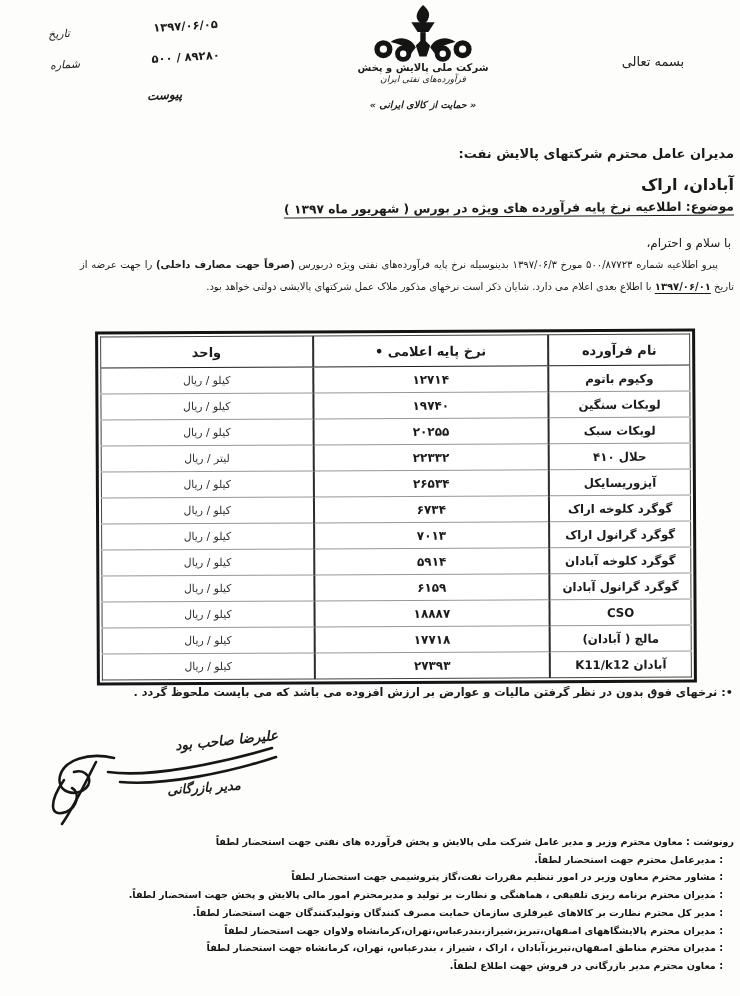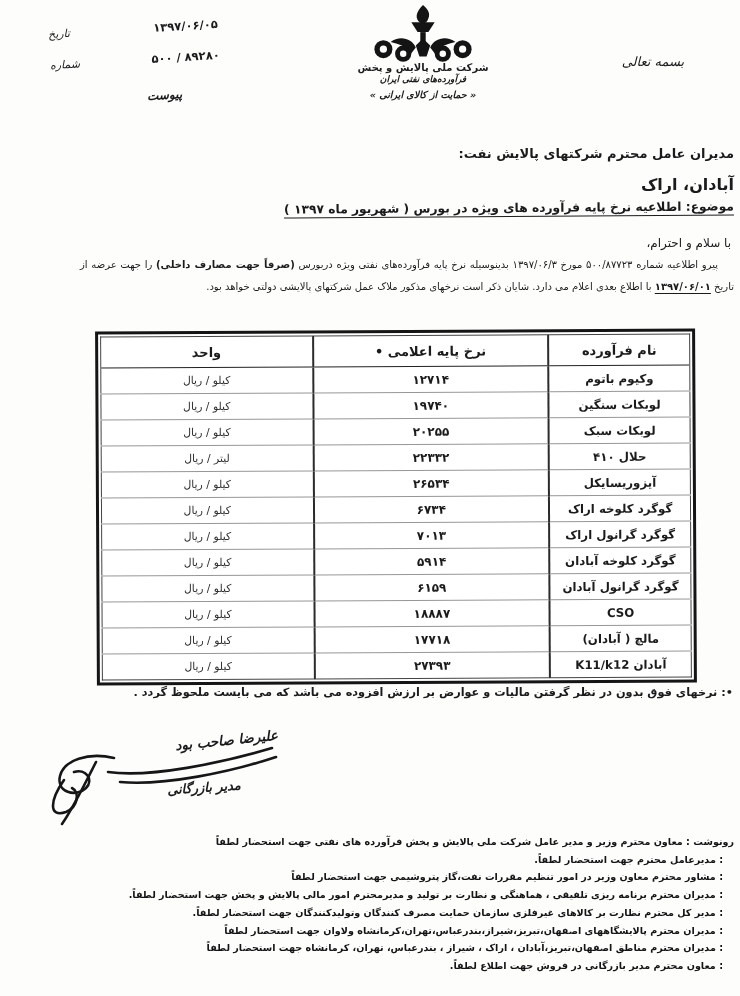--- a/index.html
+++ b/index.html
@@ -12,24 +12,24 @@
   .stamp{position:absolute;left:50px;top:22px;width:170px;transform:rotate(-3.5deg);}
   .stamp-row{display:flex;justify-content:space-between;align-items:baseline;height:31px;}
   .stamp-label{font-size:11px;font-style:italic;color:#222;}
   .stamp-value{font-weight:bold;font-size:11.5px;letter-spacing:.5px;}
   .ltr{direction:ltr;unicode-bidi:embed;display:inline-block;}
   .stamp-attach{margin-top:6px;padding-right:40px;font-size:12px;font-style:italic;font-weight:bold;}
   
   .letterhead{position:absolute;left:348px;top:4px;width:150px;text-align:center;}
   .emblem{display:block;margin:0 auto;}
   .org-line{font-size:10px;font-weight:bold;color:#1d1d1d;line-height:11px;transform:scaleY(1.05);}
-  .org-line2{font-size:9px;font-weight:bold;font-style:italic;line-height:13px;}
-  .slogan{font-size:9.5px;font-weight:bold;font-style:italic;margin-top:3px;}
+  .org-line2{font-size:9px;font-weight:normal;font-style:italic;line-height:13px;}
+  .slogan{font-size:9.5px;font-weight:bold;font-style:italic;margin-top:13px;}
   .besmele{position:absolute;left:598px;top:54px;width:110px;text-align:center;
-           font-size:13px;font-style:italic;font-weight:500;}
+           font-size:13px;font-weight:500;}
   
   .recipient1{position:absolute;top:146px;right:6px;font-size:13px;font-weight:bold;}
   .recipient2{position:absolute;top:175px;right:6px;font-size:16px;font-weight:bold;}
   .subject{position:absolute;top:201px;right:6px;font-size:12.3px;font-weight:bold;
            text-decoration:underline;text-underline-offset:4px;transform:rotate(-.4deg);}
   
   .salutation{position:absolute;top:236px;right:9px;font-size:12px;text-align:center;}
   .body-par{position:absolute;top:254px;right:6px;left:80px;
             font-size:10px;line-height:22px;text-align:justify;text-indent:16px;}
   .body-par .b{font-weight:bold;}

